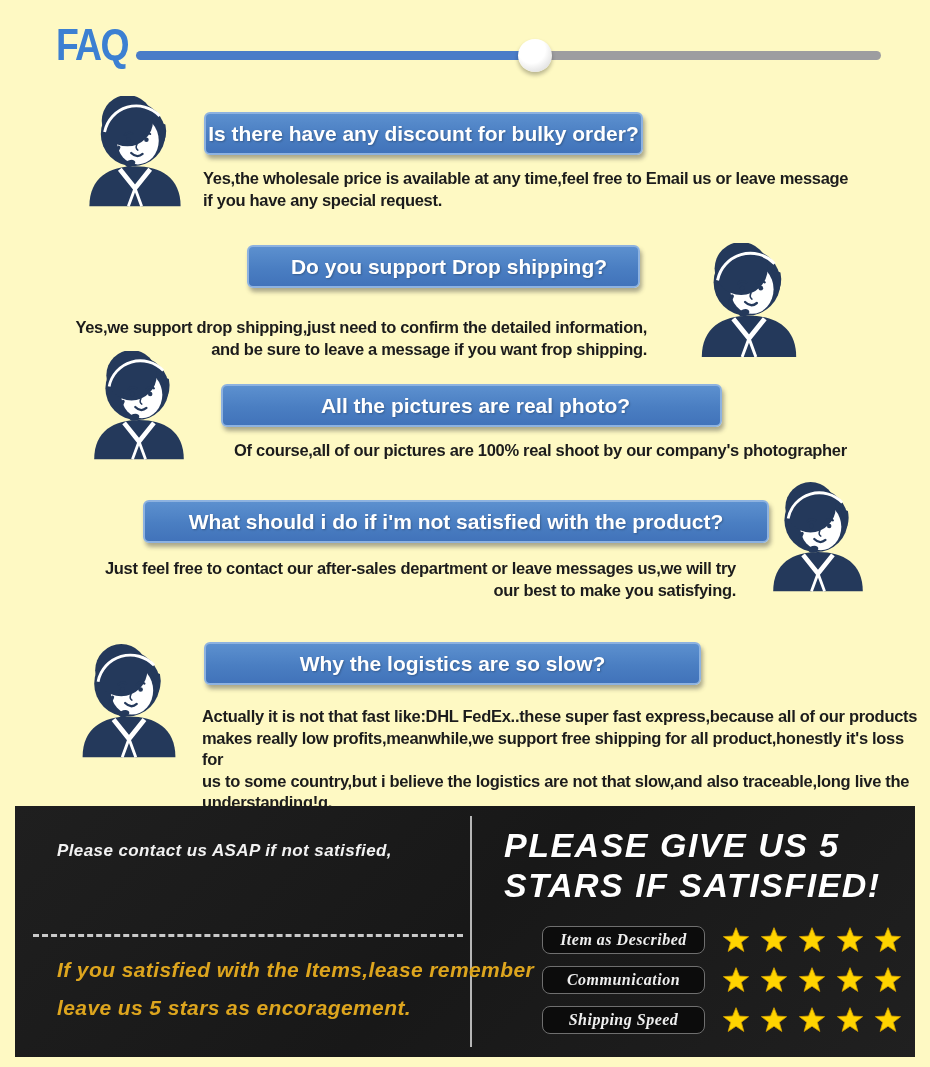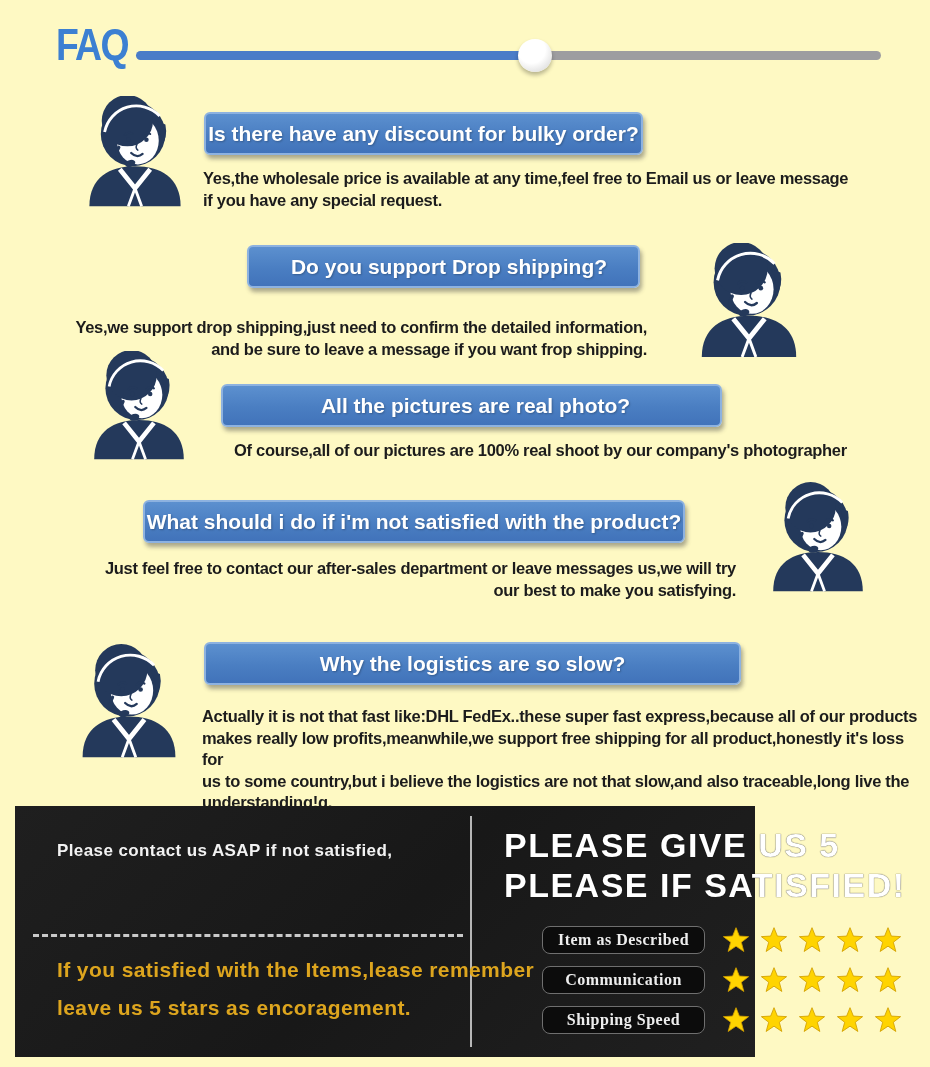--- a/index.html
+++ b/index.html
@@ -43,39 +43,40 @@
     border:2px solid #8db2e0; border-radius:6px;
     box-shadow:2px 4px 4px rgba(70,70,70,.45);
     color:#fff; font-weight:bold; font-size:21px;
     display:flex; align-items:center; justify-content:center;
     text-shadow:1px 1px 2px rgba(0,0,0,.25);
     white-space:nowrap;
   }
   .b1{ left:204px; top:112px; width:439px; }
   .b2{ left:247px; top:245px; width:393px;padding-left:11px; }
   .b3{ left:221px; top:384px; width:501px;padding-left:8px; }
-  .b4{ left:143px; top:500px; width:542px; }
-  .b5{ left:204px; top:642px; width:537px; }
+  .b4{ left:143px; top:500px; width:626px; }
+  .b5{ left:204px; top:642px; width:497px; }
 
   
   .q-answer{
     position:absolute; font-size:16.5px; line-height:21.5px;
     color:#1c1c1c; letter-spacing:-0.3px; font-weight:600;
     white-space:pre-line;
   }
   .ans1{ left:203px; top:168px; width:660px; text-align:left; }
   .ans2{ left:75px;  top:301px; width:572px; text-align:right;margin-top:16px; }
   .ans3{ left:224px; top:440px; width:660px; text-align:left;margin-left:10px; }
   .ans4{ left:100px; top:558px; width:636px; text-align:right; }
   .ans5{ left:202px; top:706px; width:726px; text-align:left; }
 
   
   .footer{
-    position:absolute; left:15px; top:806px; width:740px; height:251px;
+    position:absolute; left:15px; top:806px; width:900px; height:251px;
     background:linear-gradient(135deg,#1f1f1f 0%, #181818 50%, #202020 100%);
+    font-style:italic;
   }
   .v-divider{
     position:absolute; left:455px; top:10px; width:2px; height:231px;
     background:#d2d2d2; opacity:.85;
   }
   .f-line{ position:absolute; left:42px; color:#f2f2f2; font-weight:bold; font-size:17px; letter-spacing:.4px; white-space:nowrap; }
   .f-line.l1{ top:35px; }
   .f-line.l2{ top:72px; }
   .dashed-sep{ position:absolute; left:18px; top:128px; width:430px; border-top:3px dashed #c9c9c9; }
   .f-note{ position:absolute; left:42px; color:#dda51e; font-weight:bold; font-size:21px; letter-spacing:.4px; white-space:nowrap; }
@@ -180,21 +181,21 @@
 
   <div class="footer">
     <div class="v-divider"></div>
 
     <div class="f-line l1">Please contact us ASAP if not satisfied,</div>
     <div class="dashed-sep"></div>
     <div class="f-note n1">If you satisfied with the Items,lease remember</div>
     <div class="f-note n2">leave us 5 stars as encoragement.</div>
 
     <div class="headline h1">PLEASE GIVE US 5</div>
-    <div class="headline h2">PLEASE IF SATISFIED!</div>
+    <div class="headline h2">STARS IF SATISFIED!</div>
 
     <div class="rating-row r1">
       <div class="rating-pill">Item as Described</div>
       <div class="stars">
           <svg viewBox="0 0 100 100">
             <polygon points="50,6 62,36 95,38 69,58 78,91 50,72 22,91 31,58 5,38 38,36" fill="#ffd400" stroke="#d19e00" stroke-width="3" stroke-linejoin="round"></polygon>
           </svg>
           <svg viewBox="0 0 100 100">
             <polygon points="50,6 62,36 95,38 69,58 78,91 50,72 22,91 31,58 5,38 38,36" fill="#ffd400" stroke="#d19e00" stroke-width="3" stroke-linejoin="round"></polygon>
           </svg>

